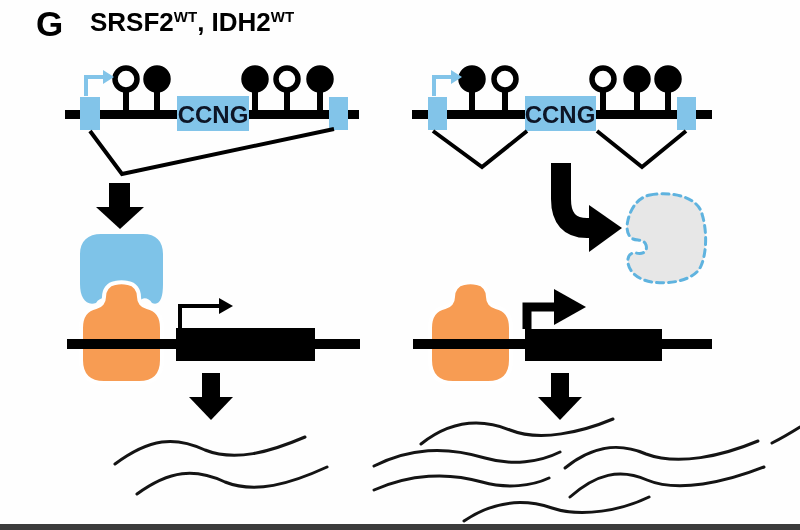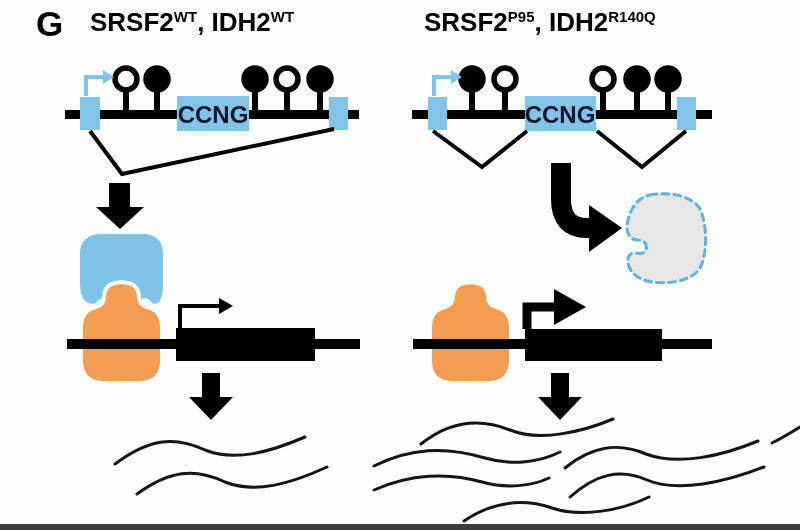--- a/index.html
+++ b/index.html
@@ -24,23 +24,20 @@
 <body>
 
 <div id="canvas">
 
   <div class="panel-label">G</div>
 
   <div class="panel-title" id="title-left">
     <span>SRSF2</span><sup>WT</sup><span>, </span><span>IDH2</span><sup>WT</sup>
   </div>
 
-  <div class="panel-title" id="title-right">
-    <span>SRSF2</span><sup>P95</sup><span>, </span><span>IDH2</span><sup>R140Q</sup>
-  </div>
 
   <svg width="800" height="530" viewBox="0 0 800 530">
 
     <g>
 
       <rect x="65" y="110" width="294" height="9" fill="#000"></rect>
 
       <g>
         <rect x="123" y="88" width="6" height="24" fill="#000"></rect>
         <rect x="154" y="88" width="6" height="24" fill="#000"></rect>

